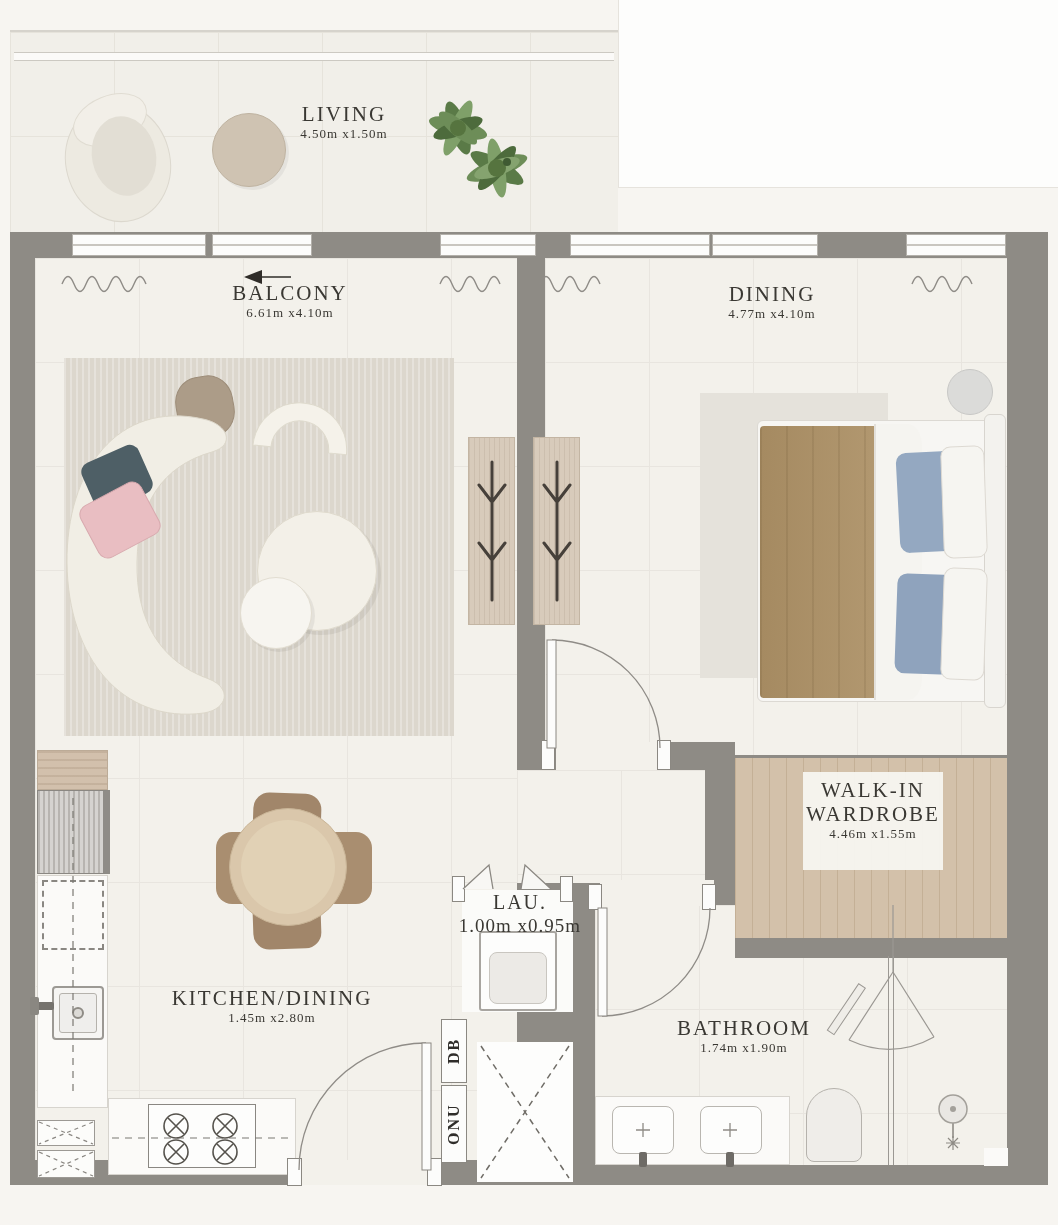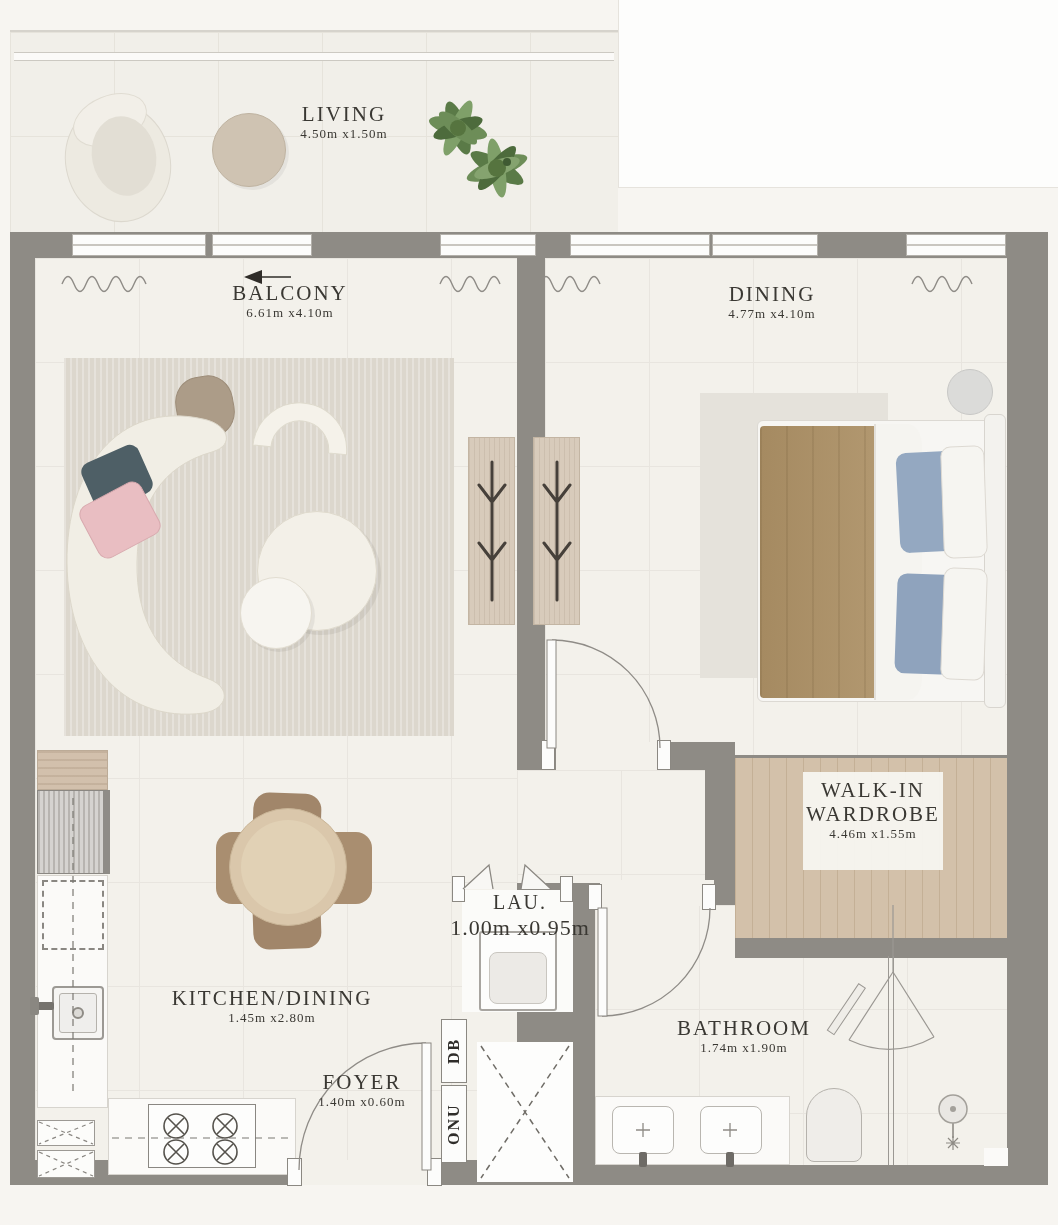--- a/index.html
+++ b/index.html
@@ -245,28 +245,24 @@
     <div class="t">DINING</div>
     <div class="d">4.77m x4.10m</div>
   </div>
   <div class="abs" style="left:803px;top:772px;width:140px;height:98px;background:rgba(247,245,240,0.95);"></div>
   <div class="rlabel" style="left:873px;top:778px;">
     <div class="t wrap" style="width:150px;">WALK-IN WARDROBE</div>
     <div class="d">4.46m x1.55m</div>
   </div>
   <div class="rlabel" style="left:520px;top:891px;">
     <div class="t" style="font-size:20px;">LAU.</div>
-    <div class="d" style="font-size:22px;">1.00m x0.95m</div>
+    <div class="d" style="font-size:19px;">1.00m x0.95m</div>
   </div>
   <div class="rlabel" style="left:272px;top:986px;">
     <div class="t">KITCHEN/DINING</div>
     <div class="d">1.45m x2.80m</div>
   </div>
-  <div class="rlabel" style="left:362px;top:1070px;">
-    <div class="t">FOYER</div>
-    <div class="d">1.40m x0.60m</div>
-  </div>
   <div class="rlabel" style="left:744px;top:1016px;">
     <div class="t">BATHROOM</div>
     <div class="d">1.74m x1.90m</div>
   </div>
 
 </div>
 
 </body></html>

